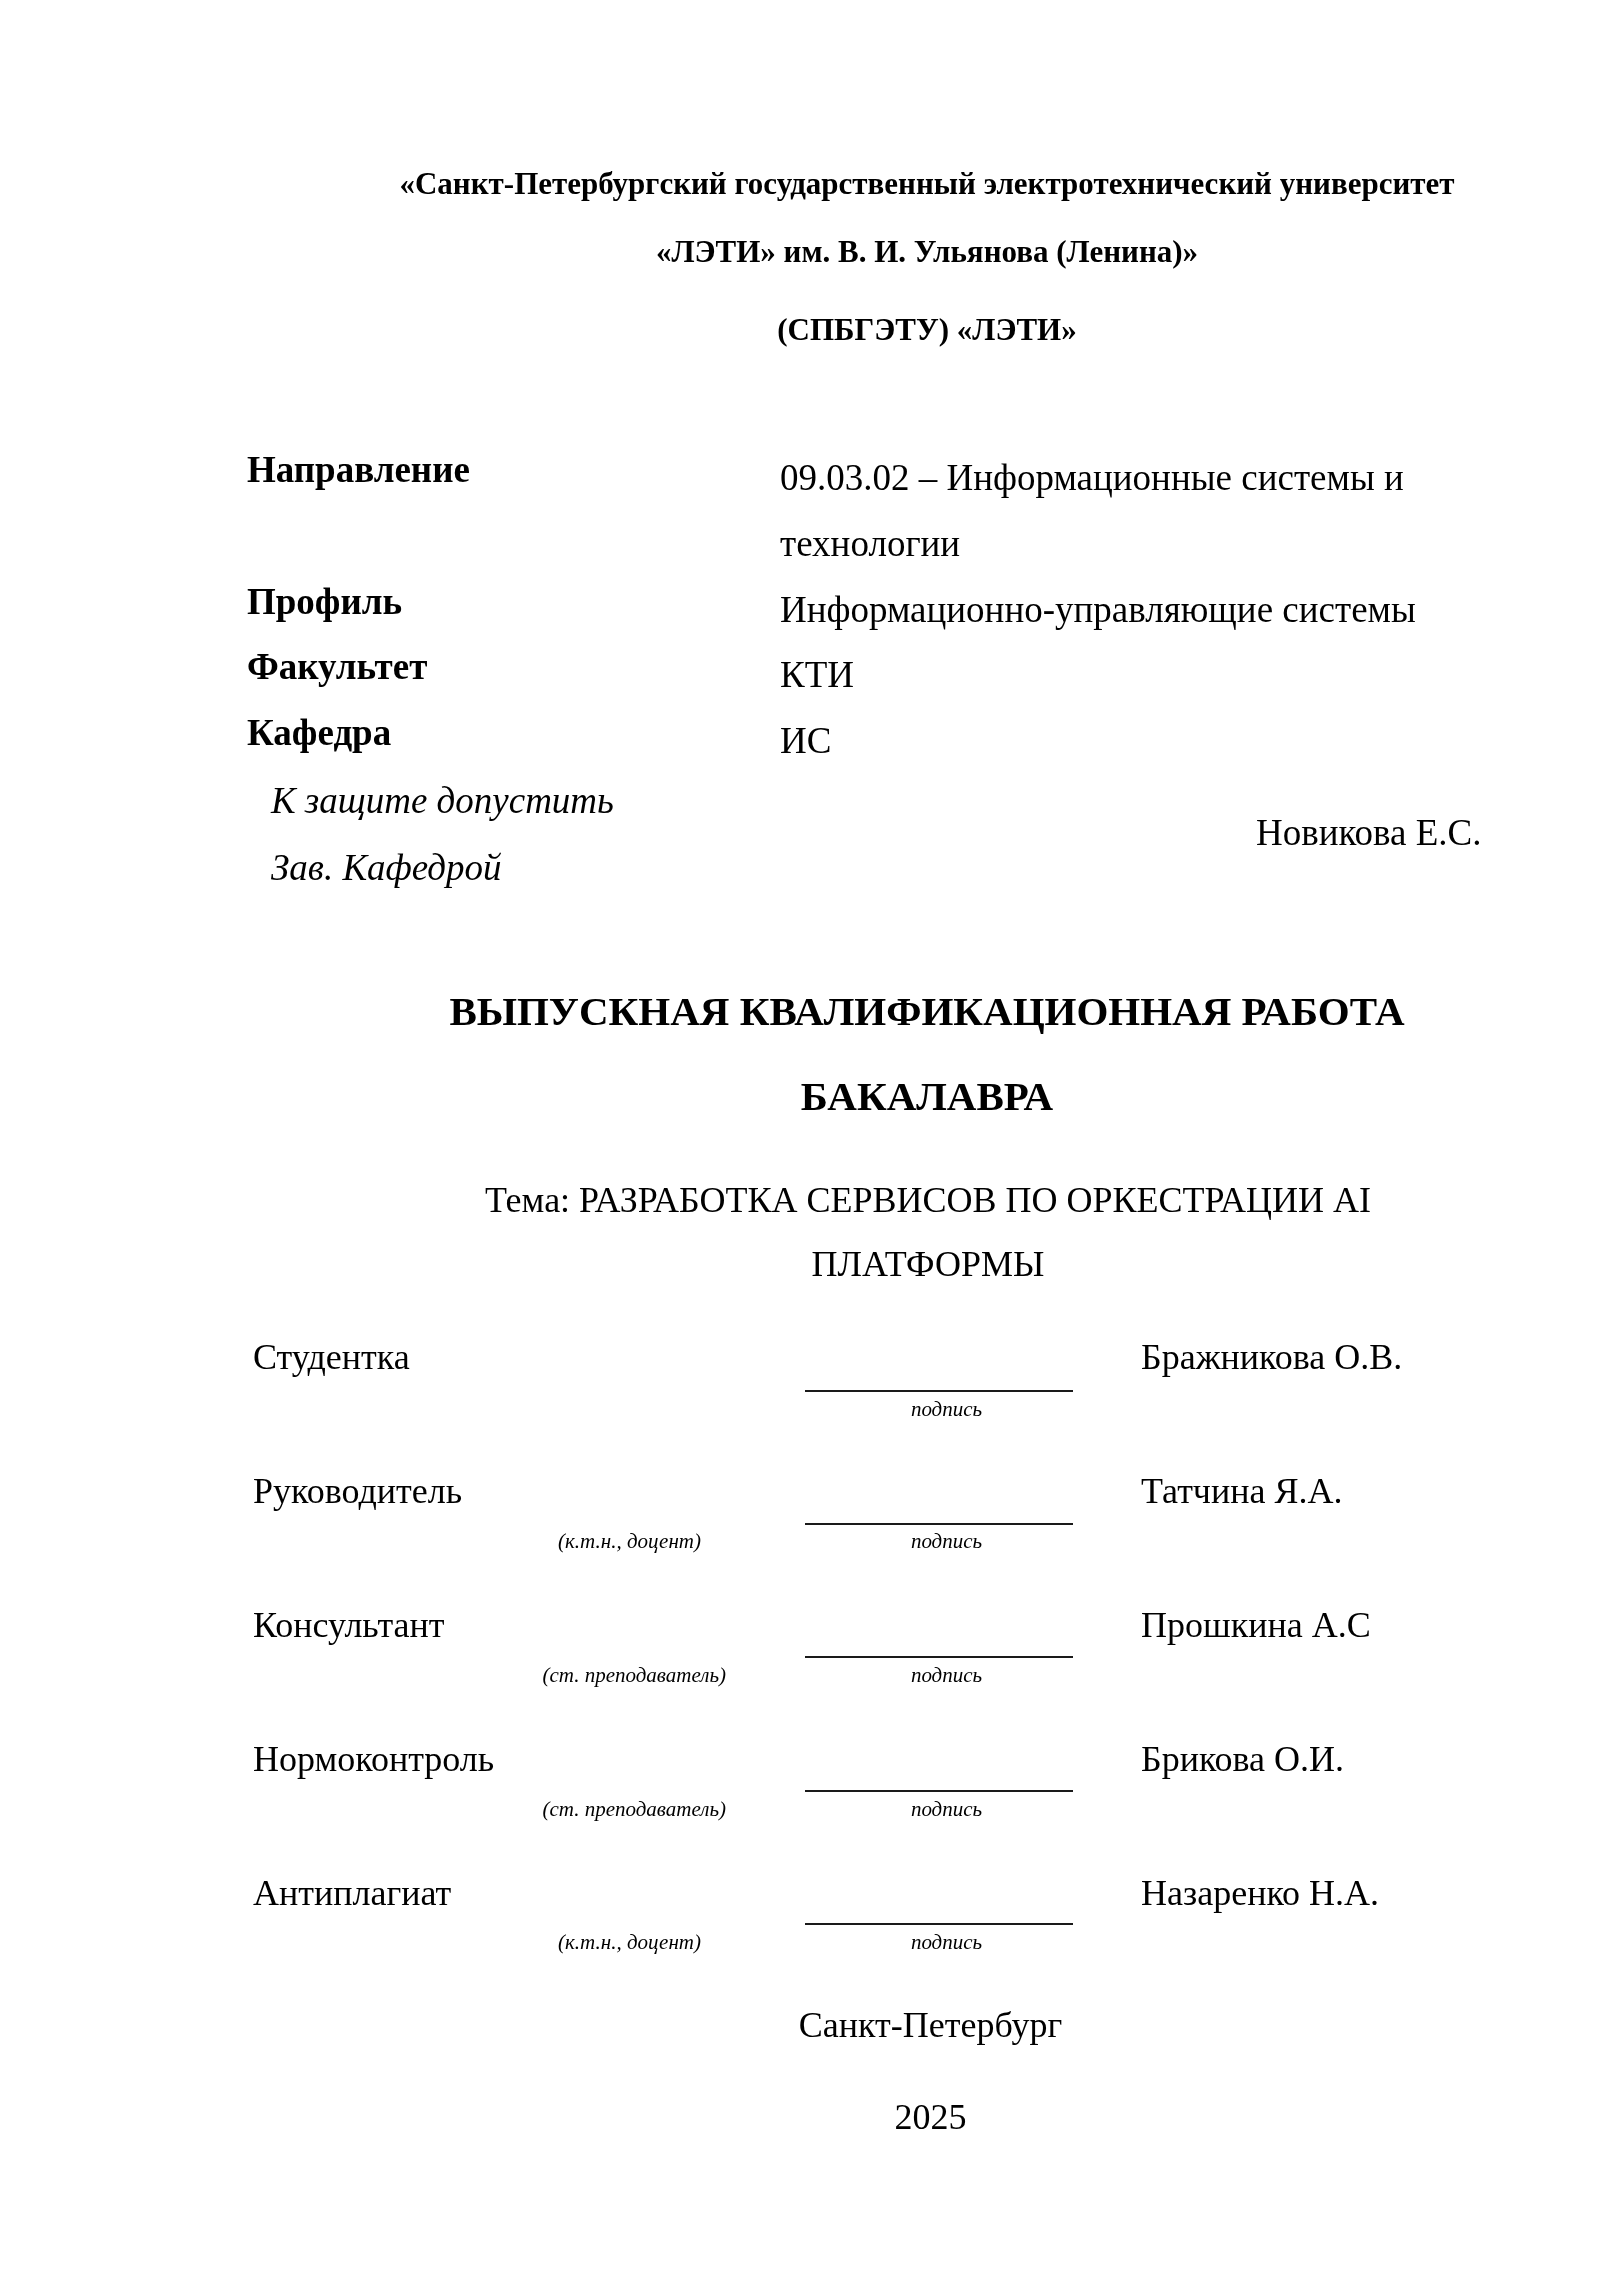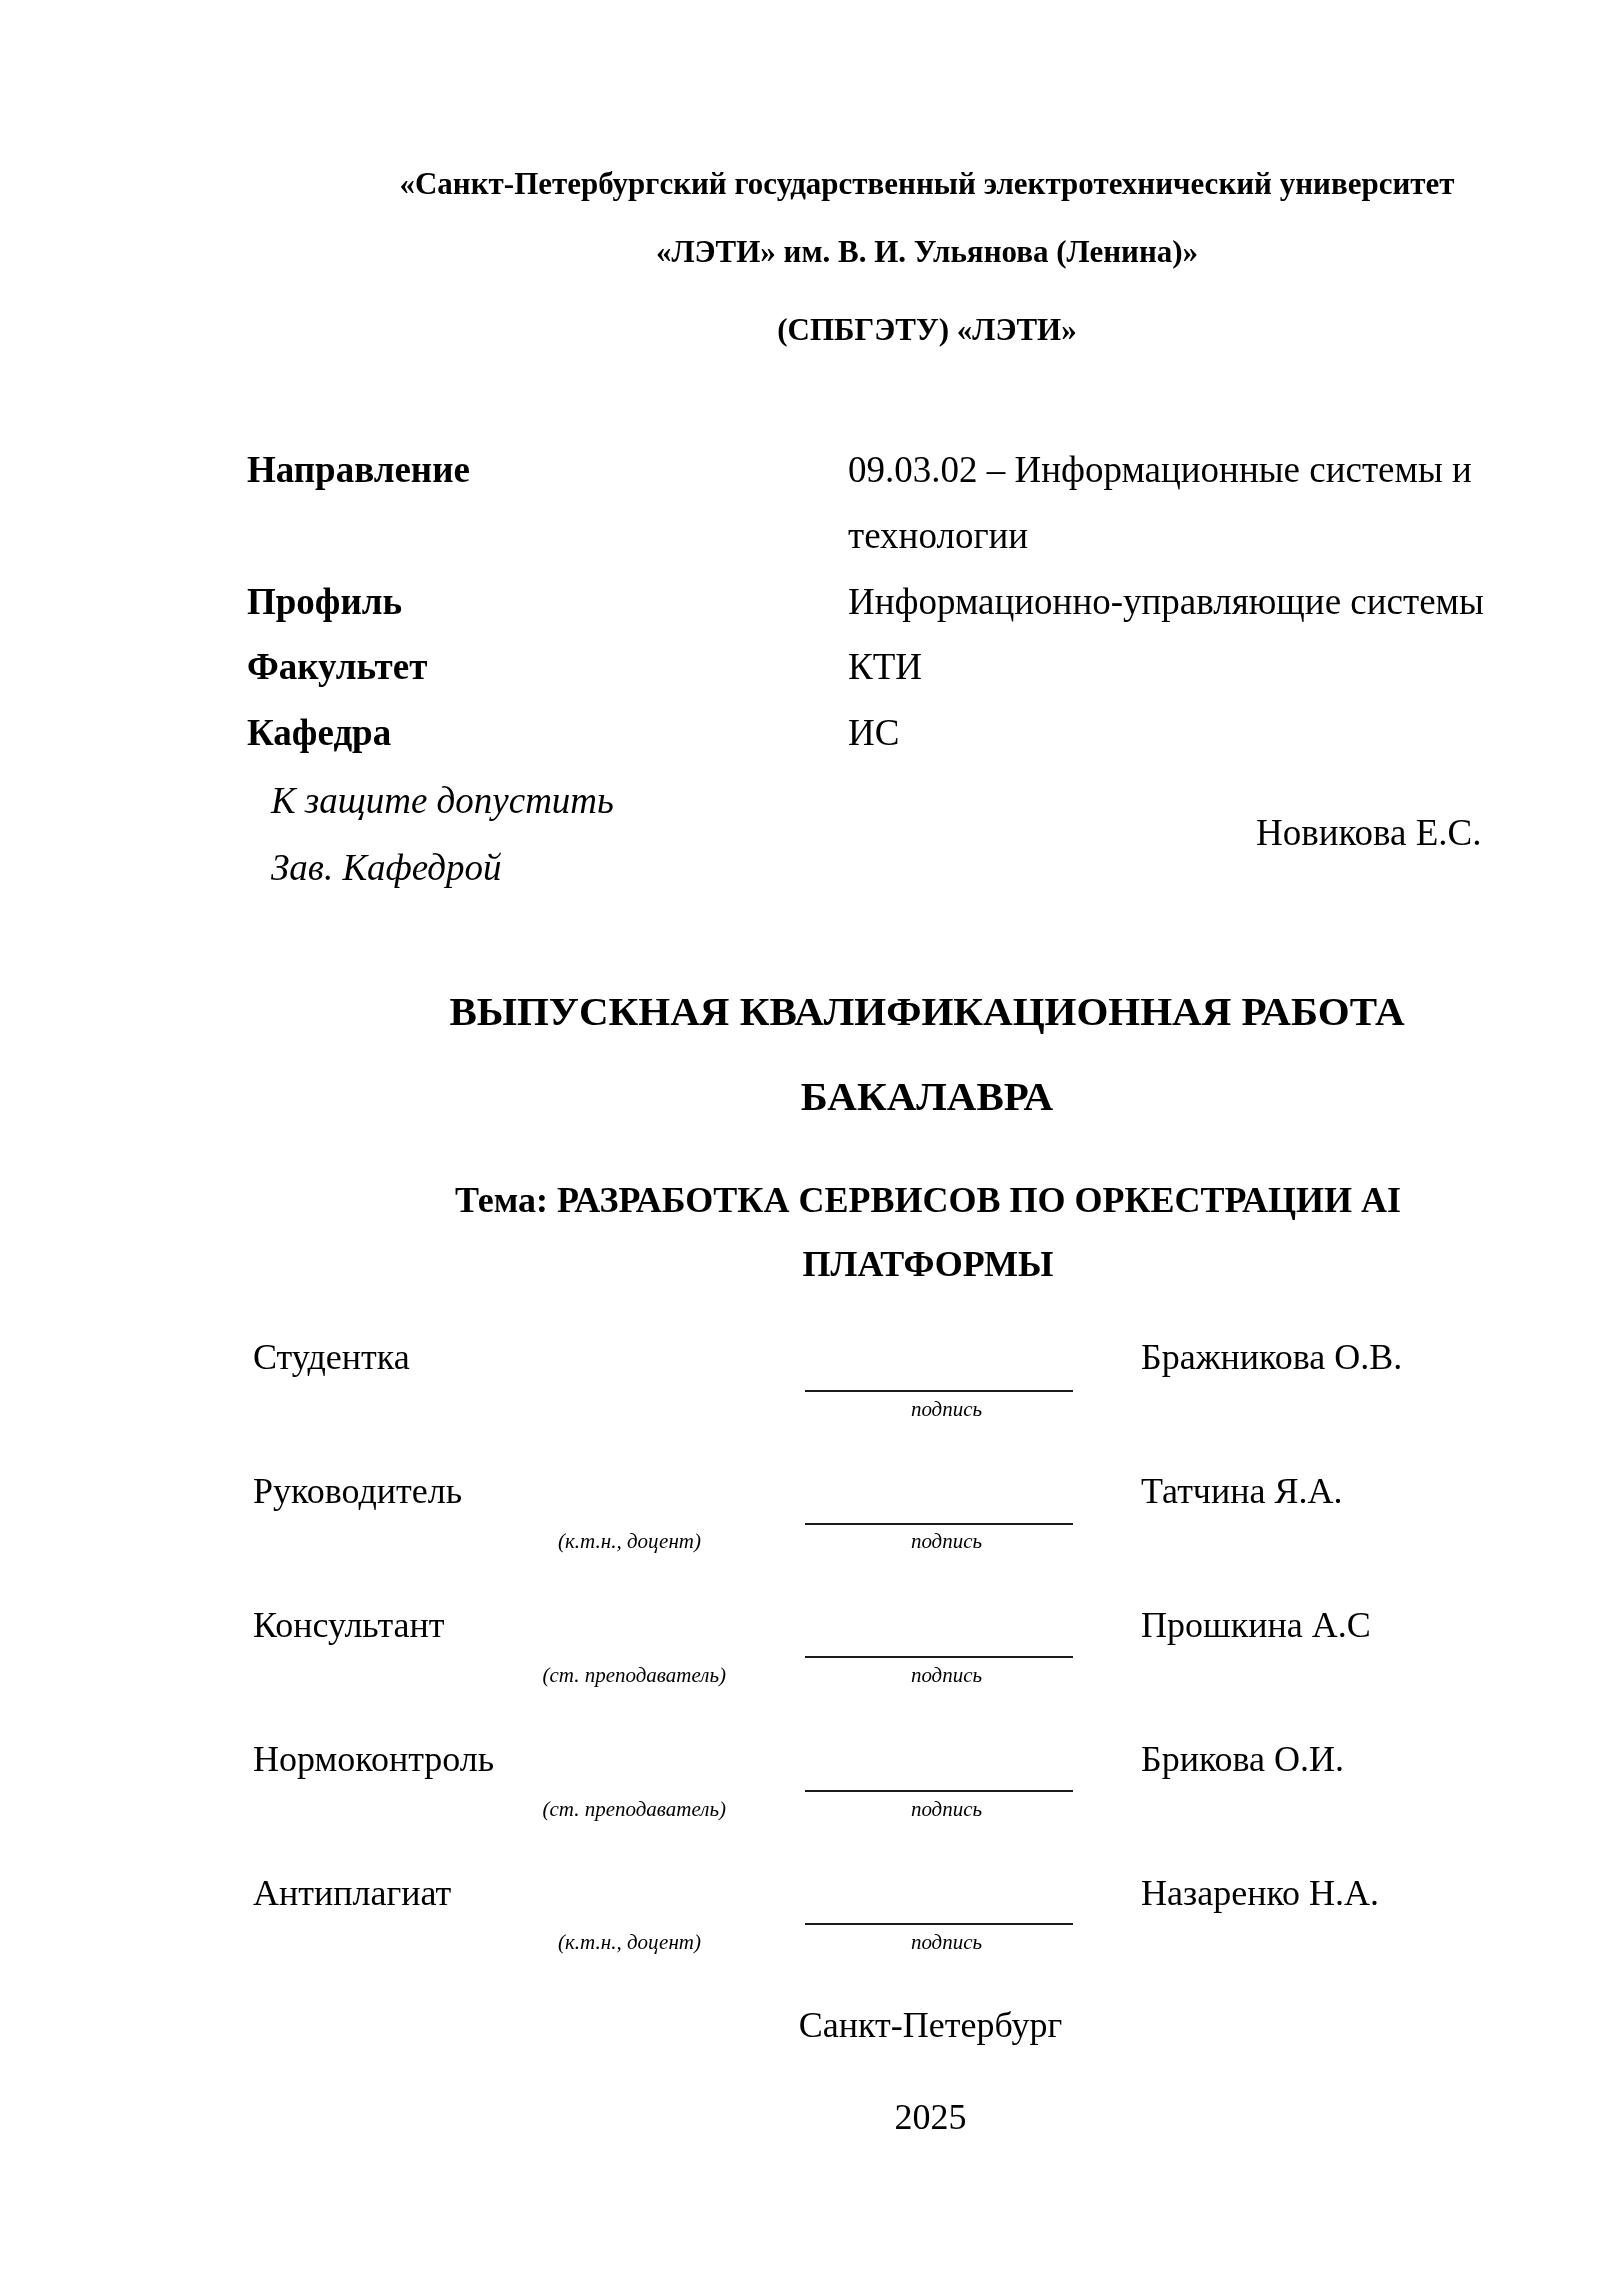--- a/index.html
+++ b/index.html
@@ -19,25 +19,25 @@
 
     
     .hdr { font-weight: bold; font-size: 31px; }
     #hdr1 { top: 160px; left: 369px; width: 1116px; text-align: center; margin-top: 8px; }
     #hdr2 { top: 236px; left: 369px; width: 1116px; text-align: center; }
     #hdr3 { top: 314px; left: 369px; width: 1116px; text-align: center; }
 
     
     .lbl { font-size: 37px; font-weight: bold; left: 247px; }
     .lbl-it { font-size: 37px; font-style: italic; left: 247px; margin-left: 24px; }
-    .val { font-size: 37px; left: 848px; }
+    .val { font-size: 37px; left: 780px; margin-top: 8px; }
 
     
     .title { font-size: 41px; font-weight: bold; left: 350px; width: 1154px; text-align: center; }
-    .topic { font-size: 36px; left: 447px; width: 962px; text-align: center; font-weight: bold; }
+    .topic { font-size: 36px; left: 447px; width: 962px; text-align: center; }
 
     
     .role { font-size: 36px; left: 253px; }
     .person { font-size: 36px; left: 1141px; }
     .sigline { position: absolute; left: 805px; width: 268px; height: 0; border-top: 2.4px solid #1a1a1a; }
     .sigcap { font-size: 21px; font-style: italic; left: 868px; width: 157px; text-align: center; }
     .qual { font-size: 21px; font-style: italic; text-align: right; width: 314px; }
 
     
     .foot { font-size: 36px; }

